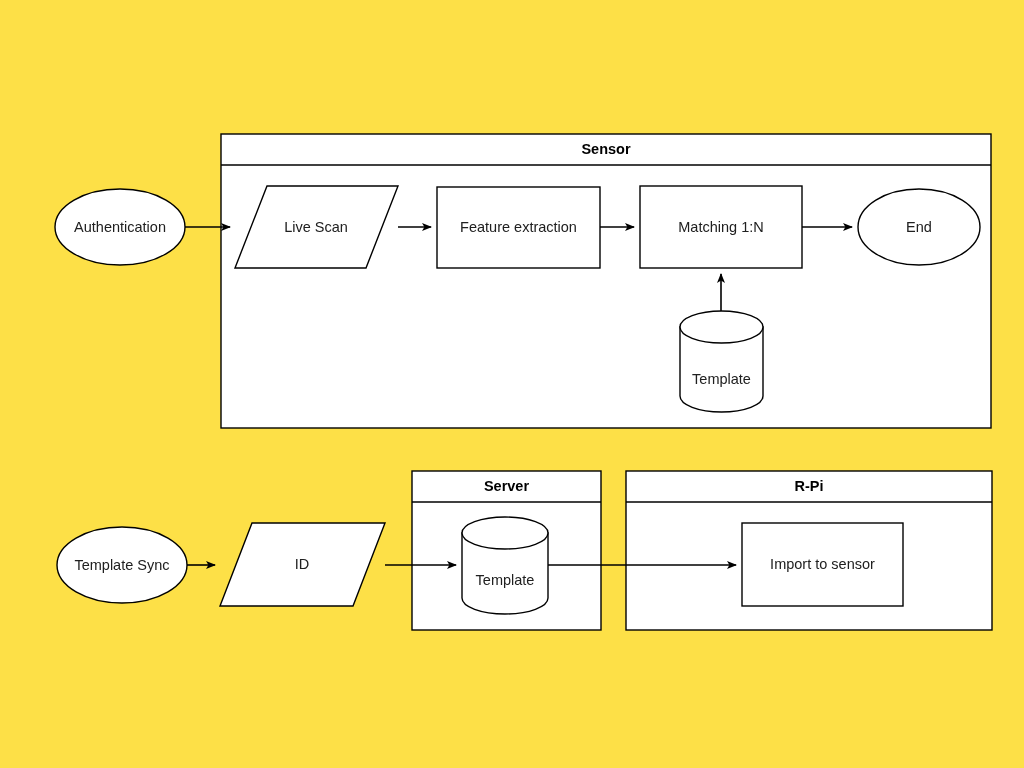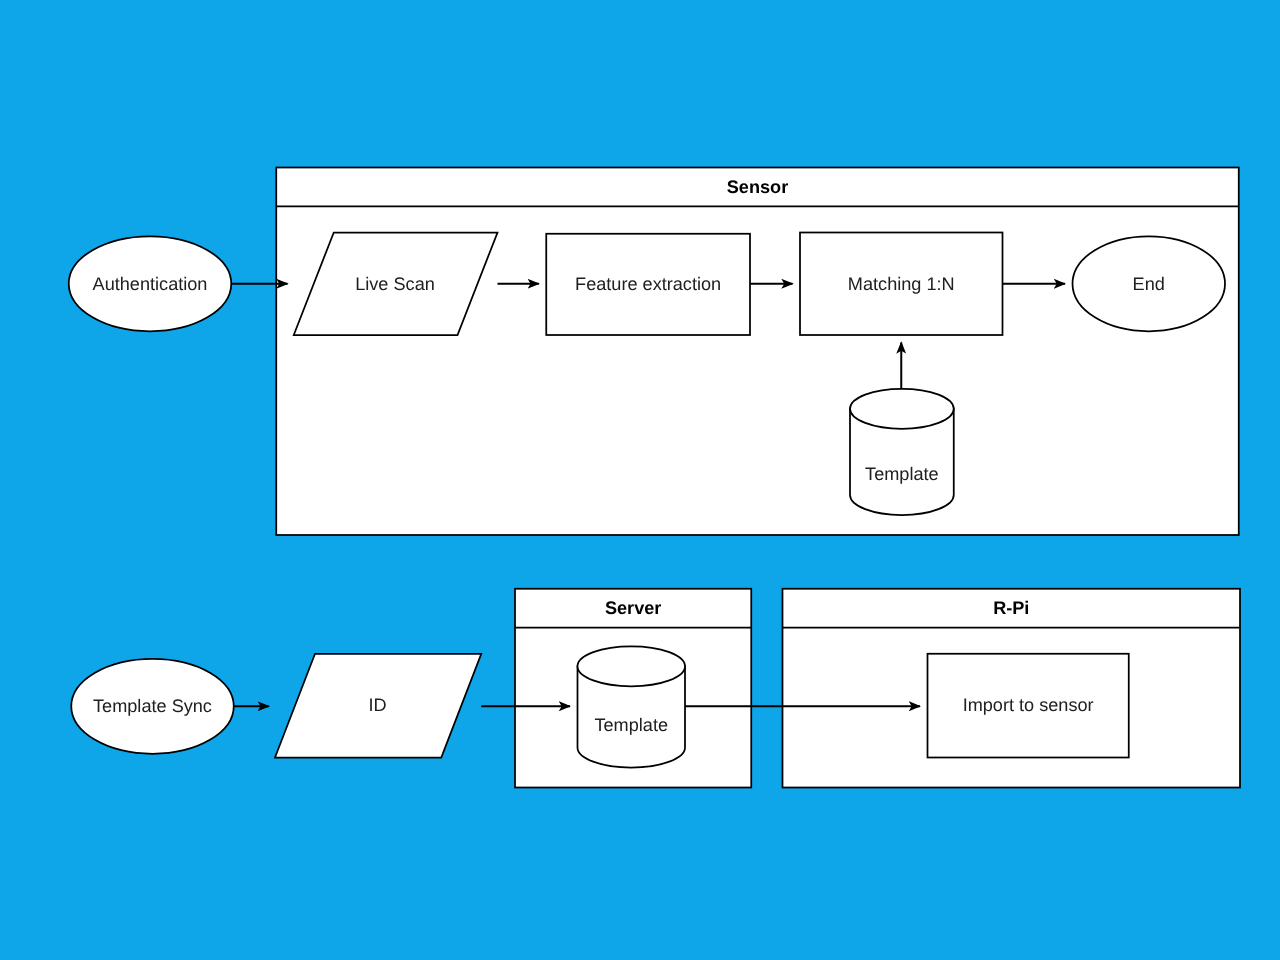--- a/index.html
+++ b/index.html
@@ -11,21 +11,21 @@
   body {
     width: 1024px;
     height: 768px;
     overflow: hidden;
     font-family: "Liberation Sans", sans-serif;
   }
   #canvas {
     position: relative;
     width: 1024px;
     height: 768px;
-    background: #0ea5e9;
+    background: #fde047;
   }
   svg.diagram {
     position: absolute;
     top: 0;
     left: 0;
     width: 1024px;
     height: 768px;
     display: block;
   }
   .shape-stroke {

